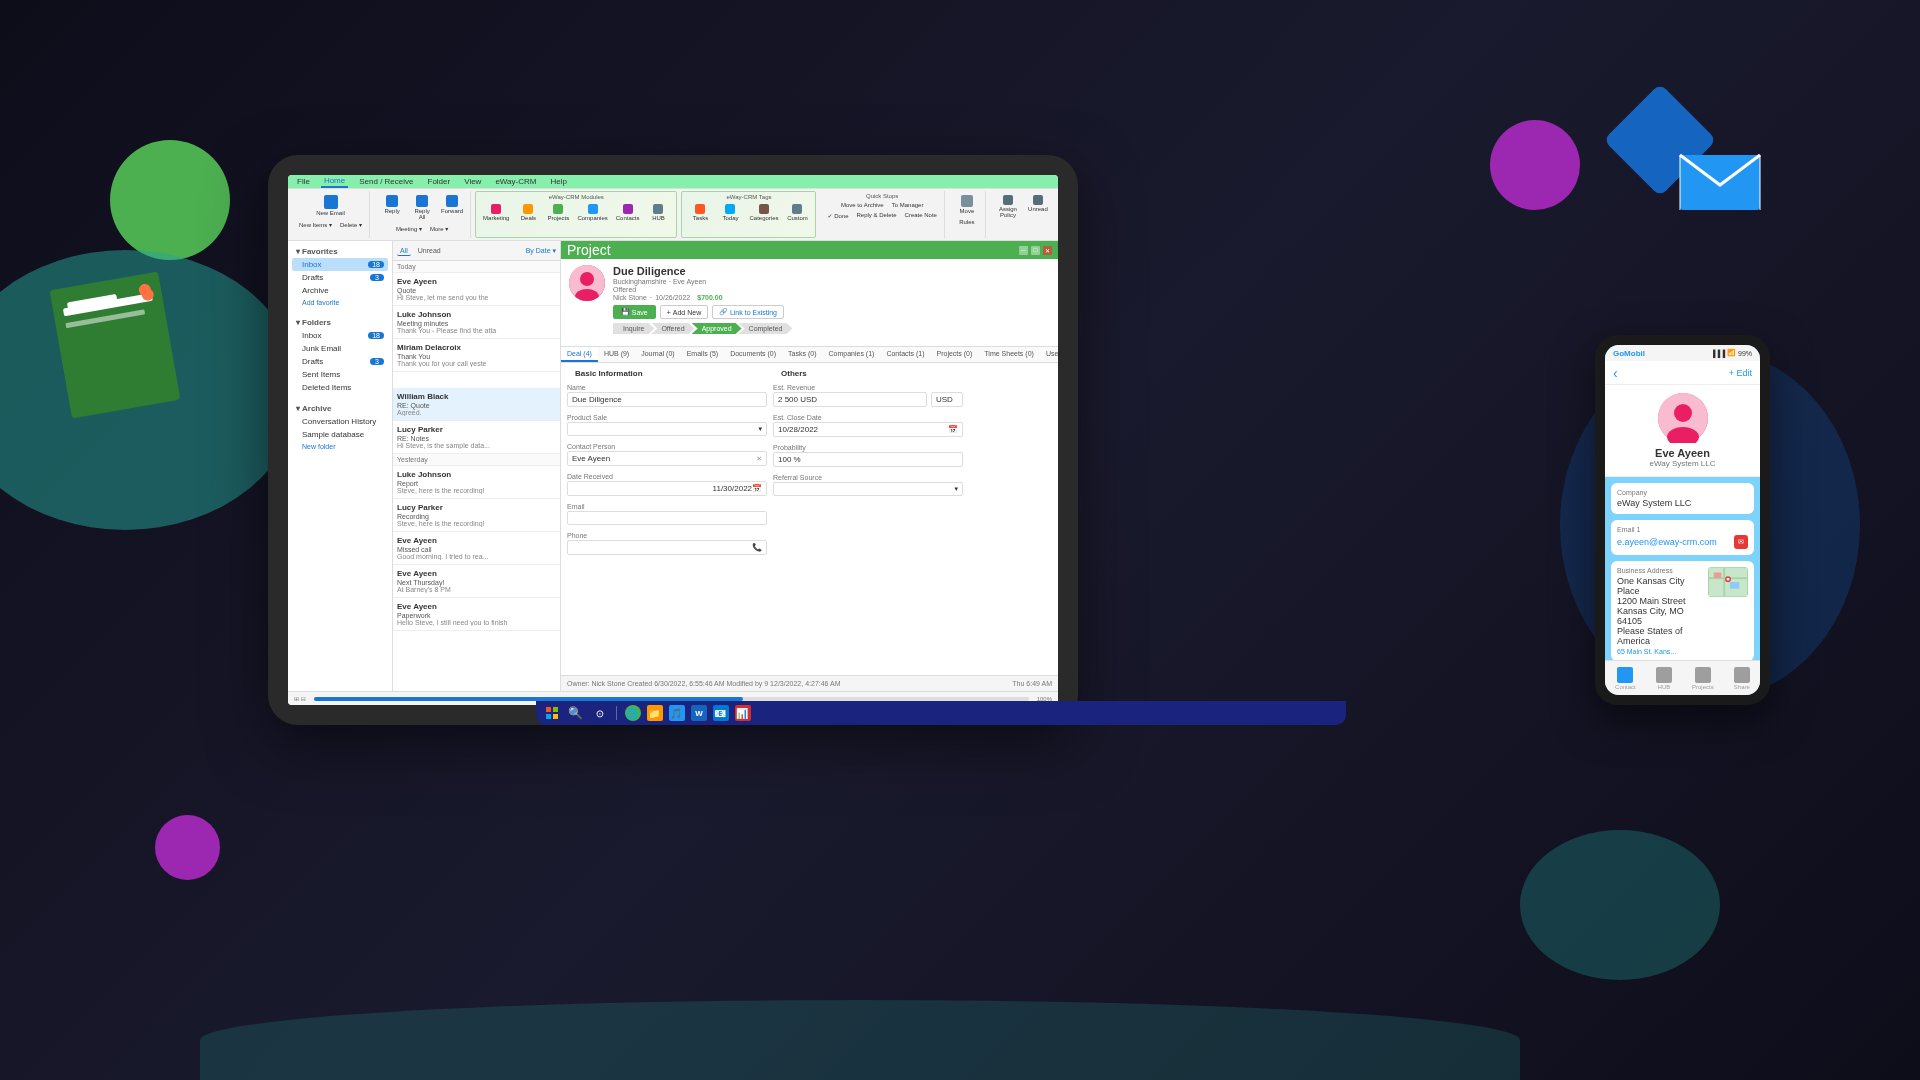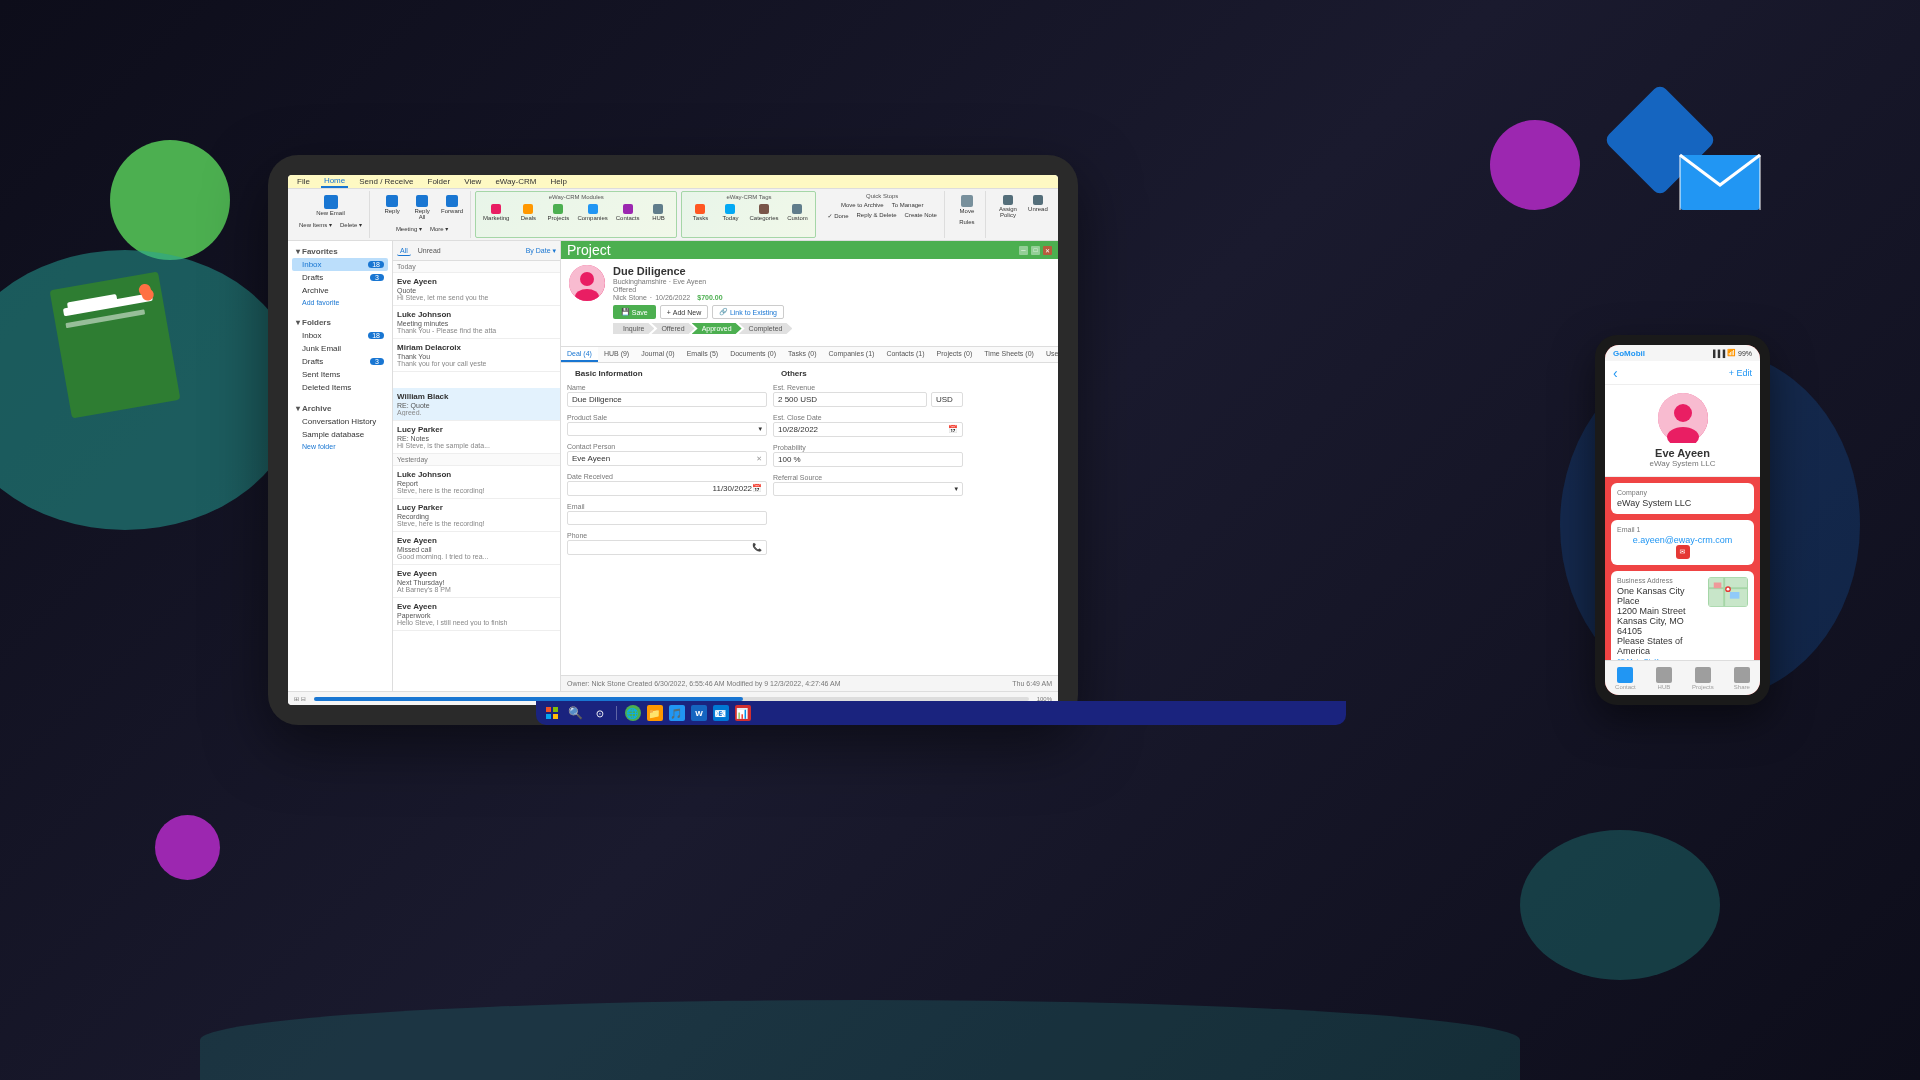--- a/index.html
+++ b/index.html
@@ -126,21 +126,21 @@
       align-items: center;
       justify-content: center;
       color: white;
       font-size: 7px;
       cursor: pointer;
     }
 
     
     .menu-bar {
       height: 14px;
-      background: #fef9c3;
+      background: #86efac;
       border-bottom: 1px solid #ddd;
       display: flex;
       align-items: center;
       padding: 0 6px;
       gap: 8px;
       flex-shrink: 0;
     }
     .menu-item {
       font-size: 8px;
       color: #333;
@@ -631,21 +631,21 @@
       width: 175px;
       height: 370px;
       background: #1a1a1a;
       border-radius: 22px;
       padding: 10px;
       box-shadow: 0 15px 40px rgba(0,0,0,0.5);
     }
     .phone-screen {
       width: 100%;
       height: 100%;
-      background: #ef4444;
+      background: #7dd3fc;
       border-radius: 14px;
       overflow: hidden;
       display: flex;
       flex-direction: column;
       font-family: 'Segoe UI', Arial, sans-serif;
     }
 
     
     .phone-status {
       height: 16px;
@@ -1305,21 +1305,21 @@
 
     <div class="phone-content">
 
       <div class="phone-field-group">
         <div class="phone-field-label">Company</div>
         <div class="phone-field-value">eWay System LLC</div>
       </div>
 
       <div class="phone-field-group">
         <div class="phone-field-label">Email 1</div>
-        <div style="display:flex;align-items:center;justify-content:space-between;flex-direction:column;">
+        <div style="display:flex;align-items:center;justify-content:space-between;">
           <div class="phone-field-value blue">e.ayeen@eway-crm.com</div>
           <div style="width:14px;height:14px;background:#e53935;border-radius:3px;display:flex;align-items:center;justify-content:center;">
             <span style="color:white;font-size:7px;">✉</span>
           </div>
         </div>
       </div>
 
       <div class="phone-field-group">
         <div style="display:flex;align-items:flex-start;justify-content:space-between;">
           <div>

